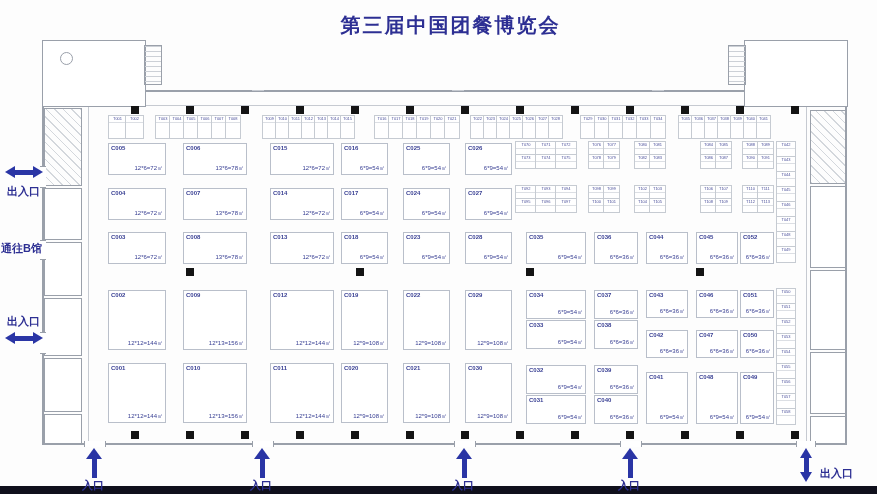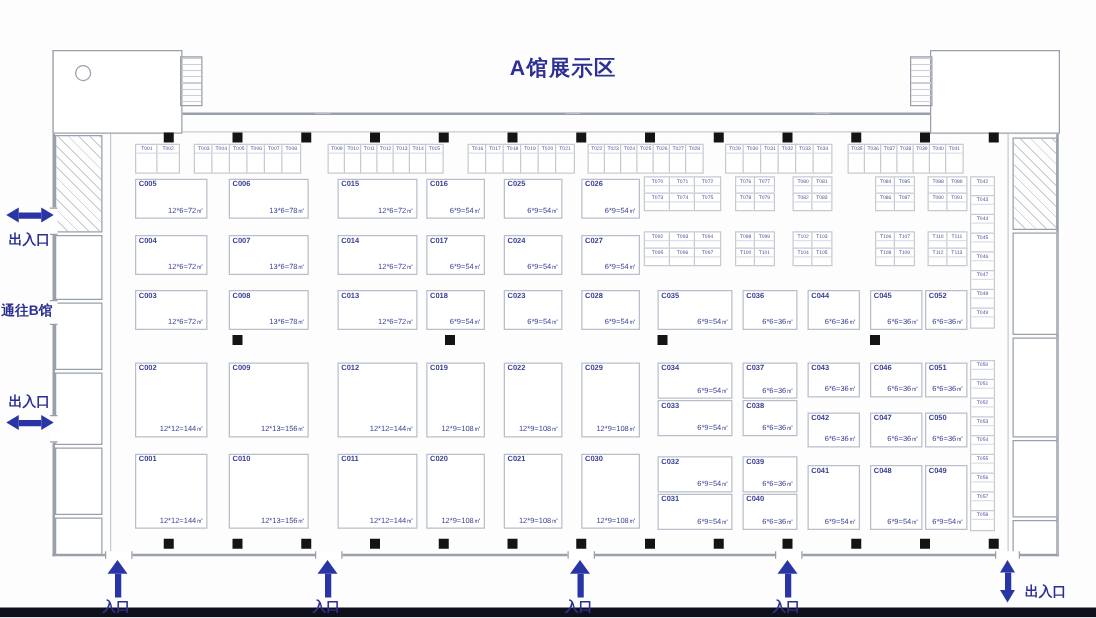--- a/index.html
+++ b/index.html
@@ -49,21 +49,21 @@
   .arr-v .hd{width:0;height:0;border-left:6px solid transparent;border-right:6px solid transparent;
              border-top:10px solid var(--arrow);}
   .tick{position:absolute;width:12px;height:6px;border-bottom:1px solid var(--wall-light);}
   #bottombar{position:absolute;left:0;top:486px;width:877px;height:8px;background:#10101c;}
 </style>
 </head>
 <body>
 
 <div id="stage">
 
-  <div class="t2">A馆展示区</div>
+  <div class="t1">第三届中国团餐博览会</div>
 
   <div class="wall" style="left:42px;top:40px;width:2px;height:405px;"></div>
   <div class="wall" style="left:845px;top:40px;width:2px;height:405px;"></div>
   <div class="wall" style="left:42px;top:443px;width:805px;height:2px;"></div>
   <div class="wall" style="left:142px;top:90px;width:606px;height:2px;"></div>
   <div class="thinline" style="left:42px;top:105px;width:804px;height:1px;"></div>
   <div class="thinline" style="left:88px;top:105px;width:1px;height:338px;"></div>
   <div class="thinline" style="left:806px;top:105px;width:1px;height:338px;"></div>
   <div class="tick" style="left:252px;top:84px;"></div>
   <div class="tick" style="left:452px;top:84px;"></div>

